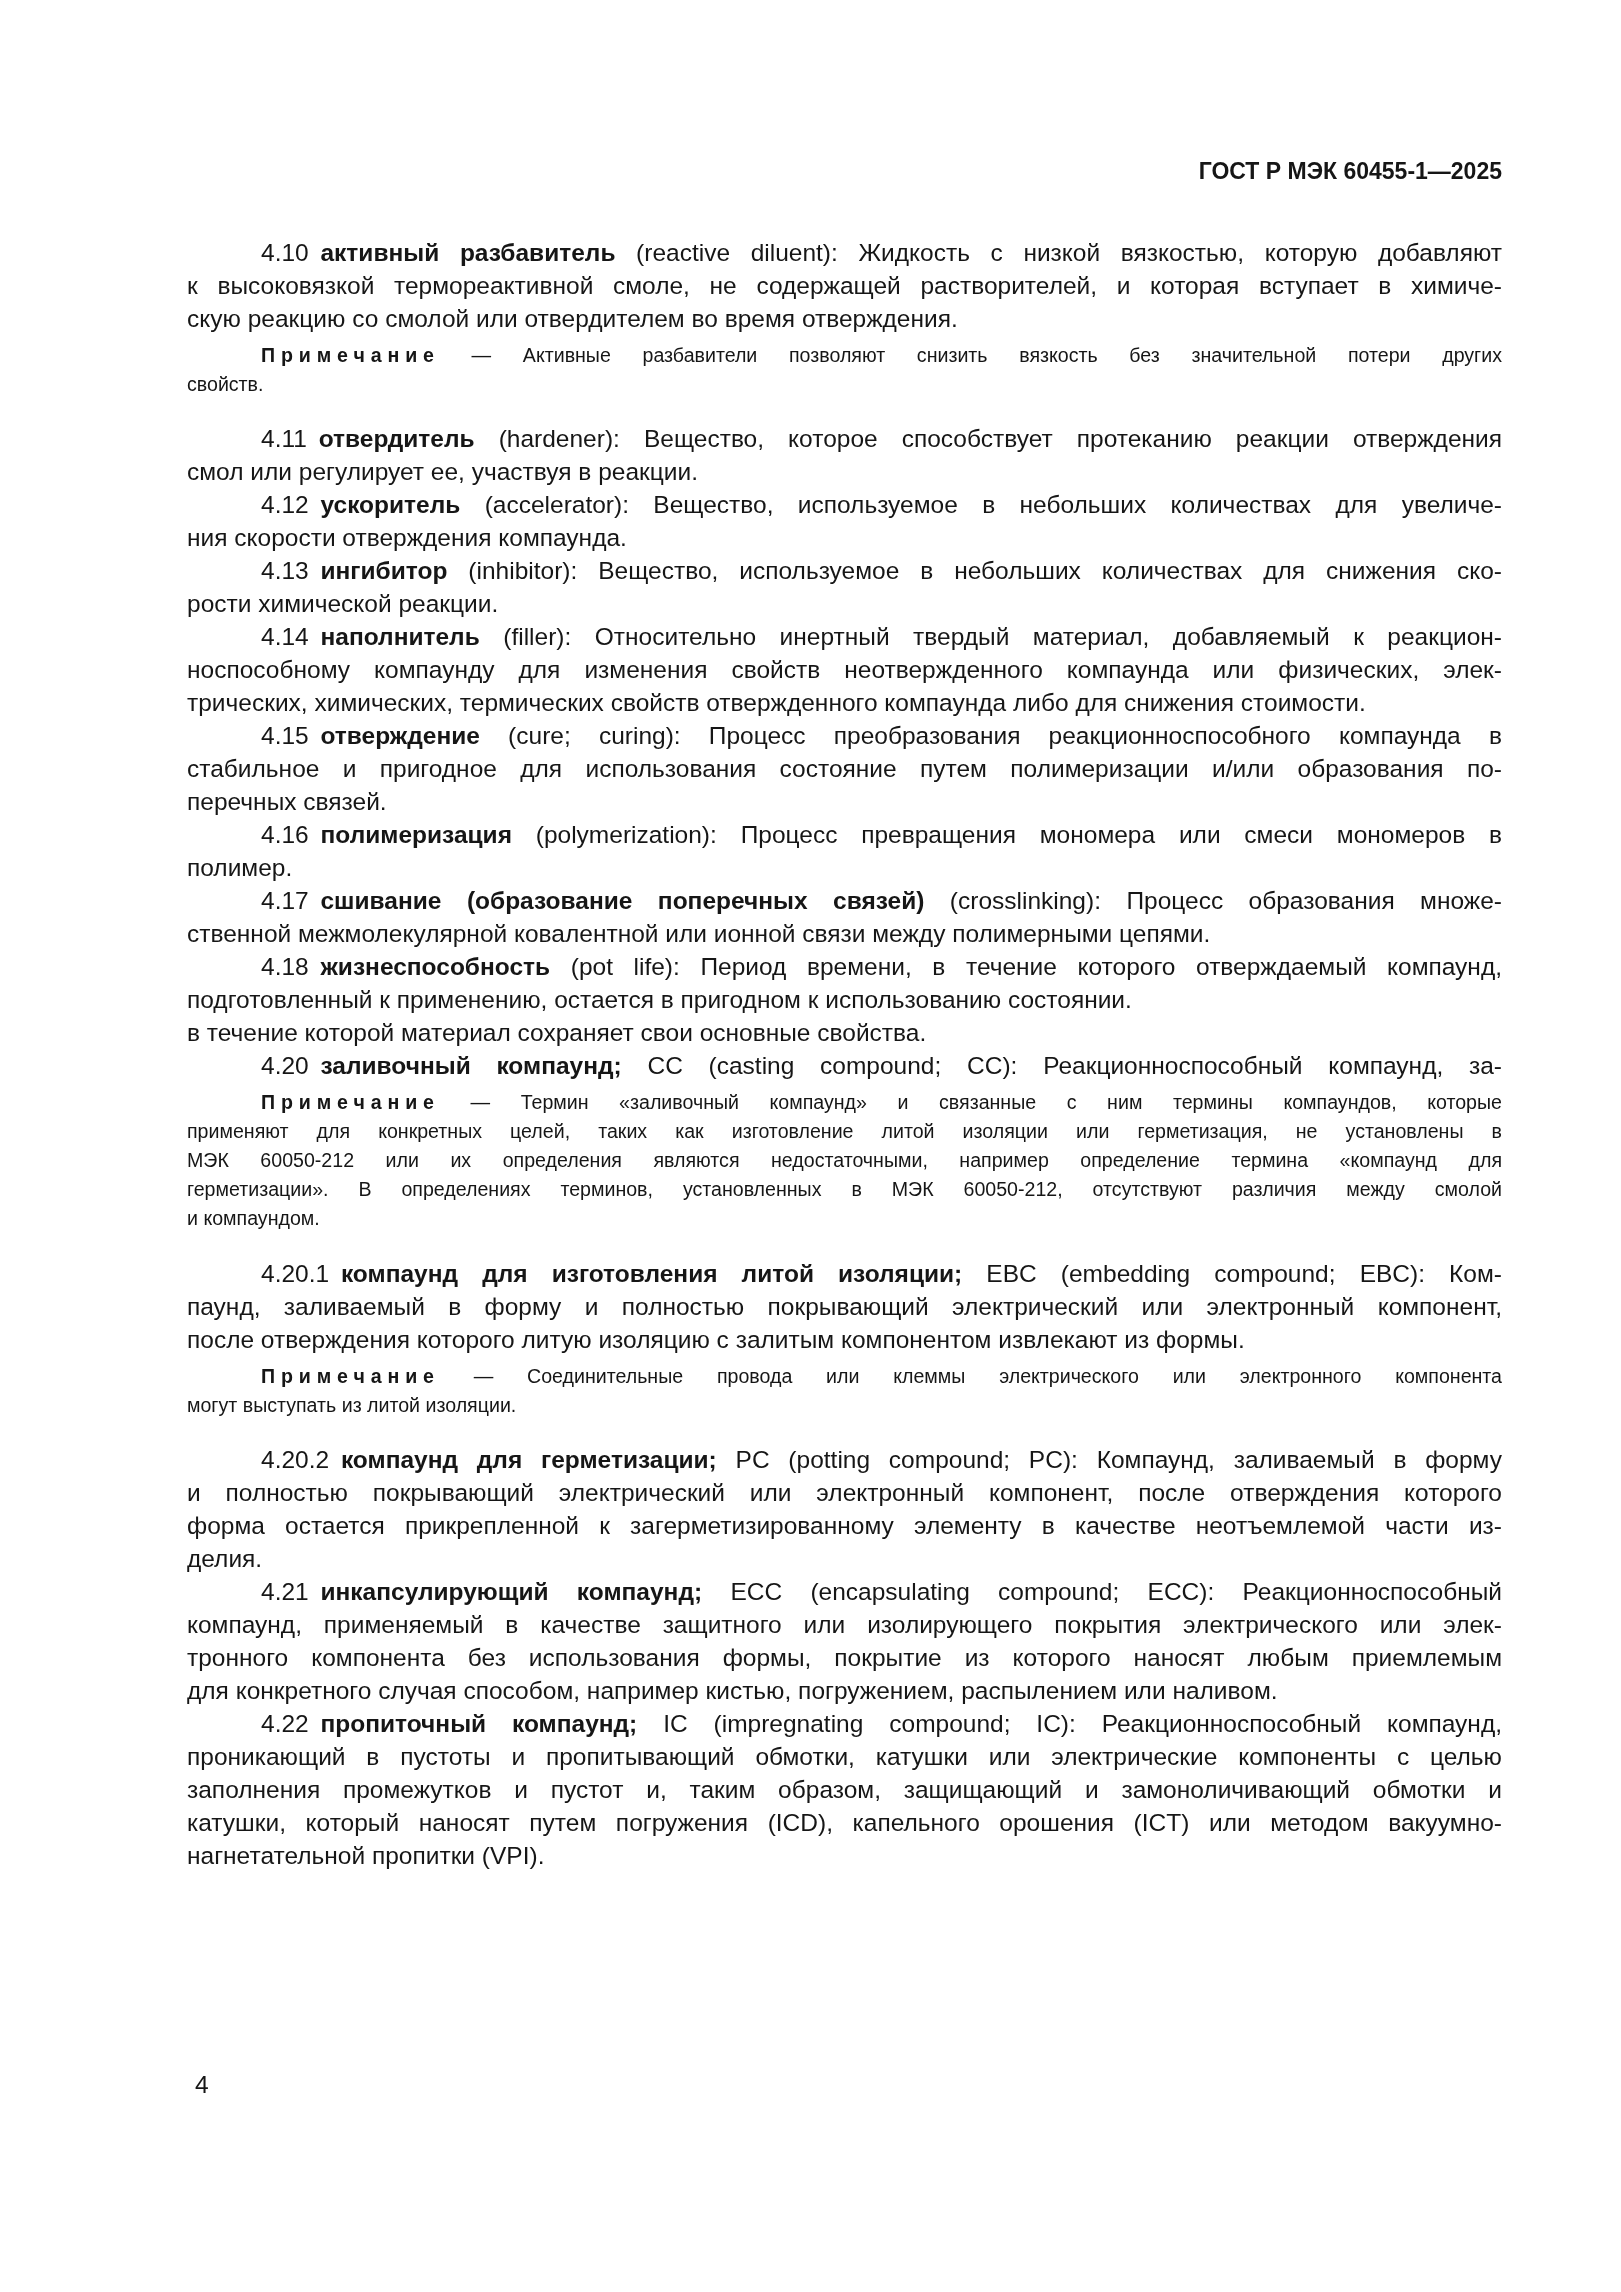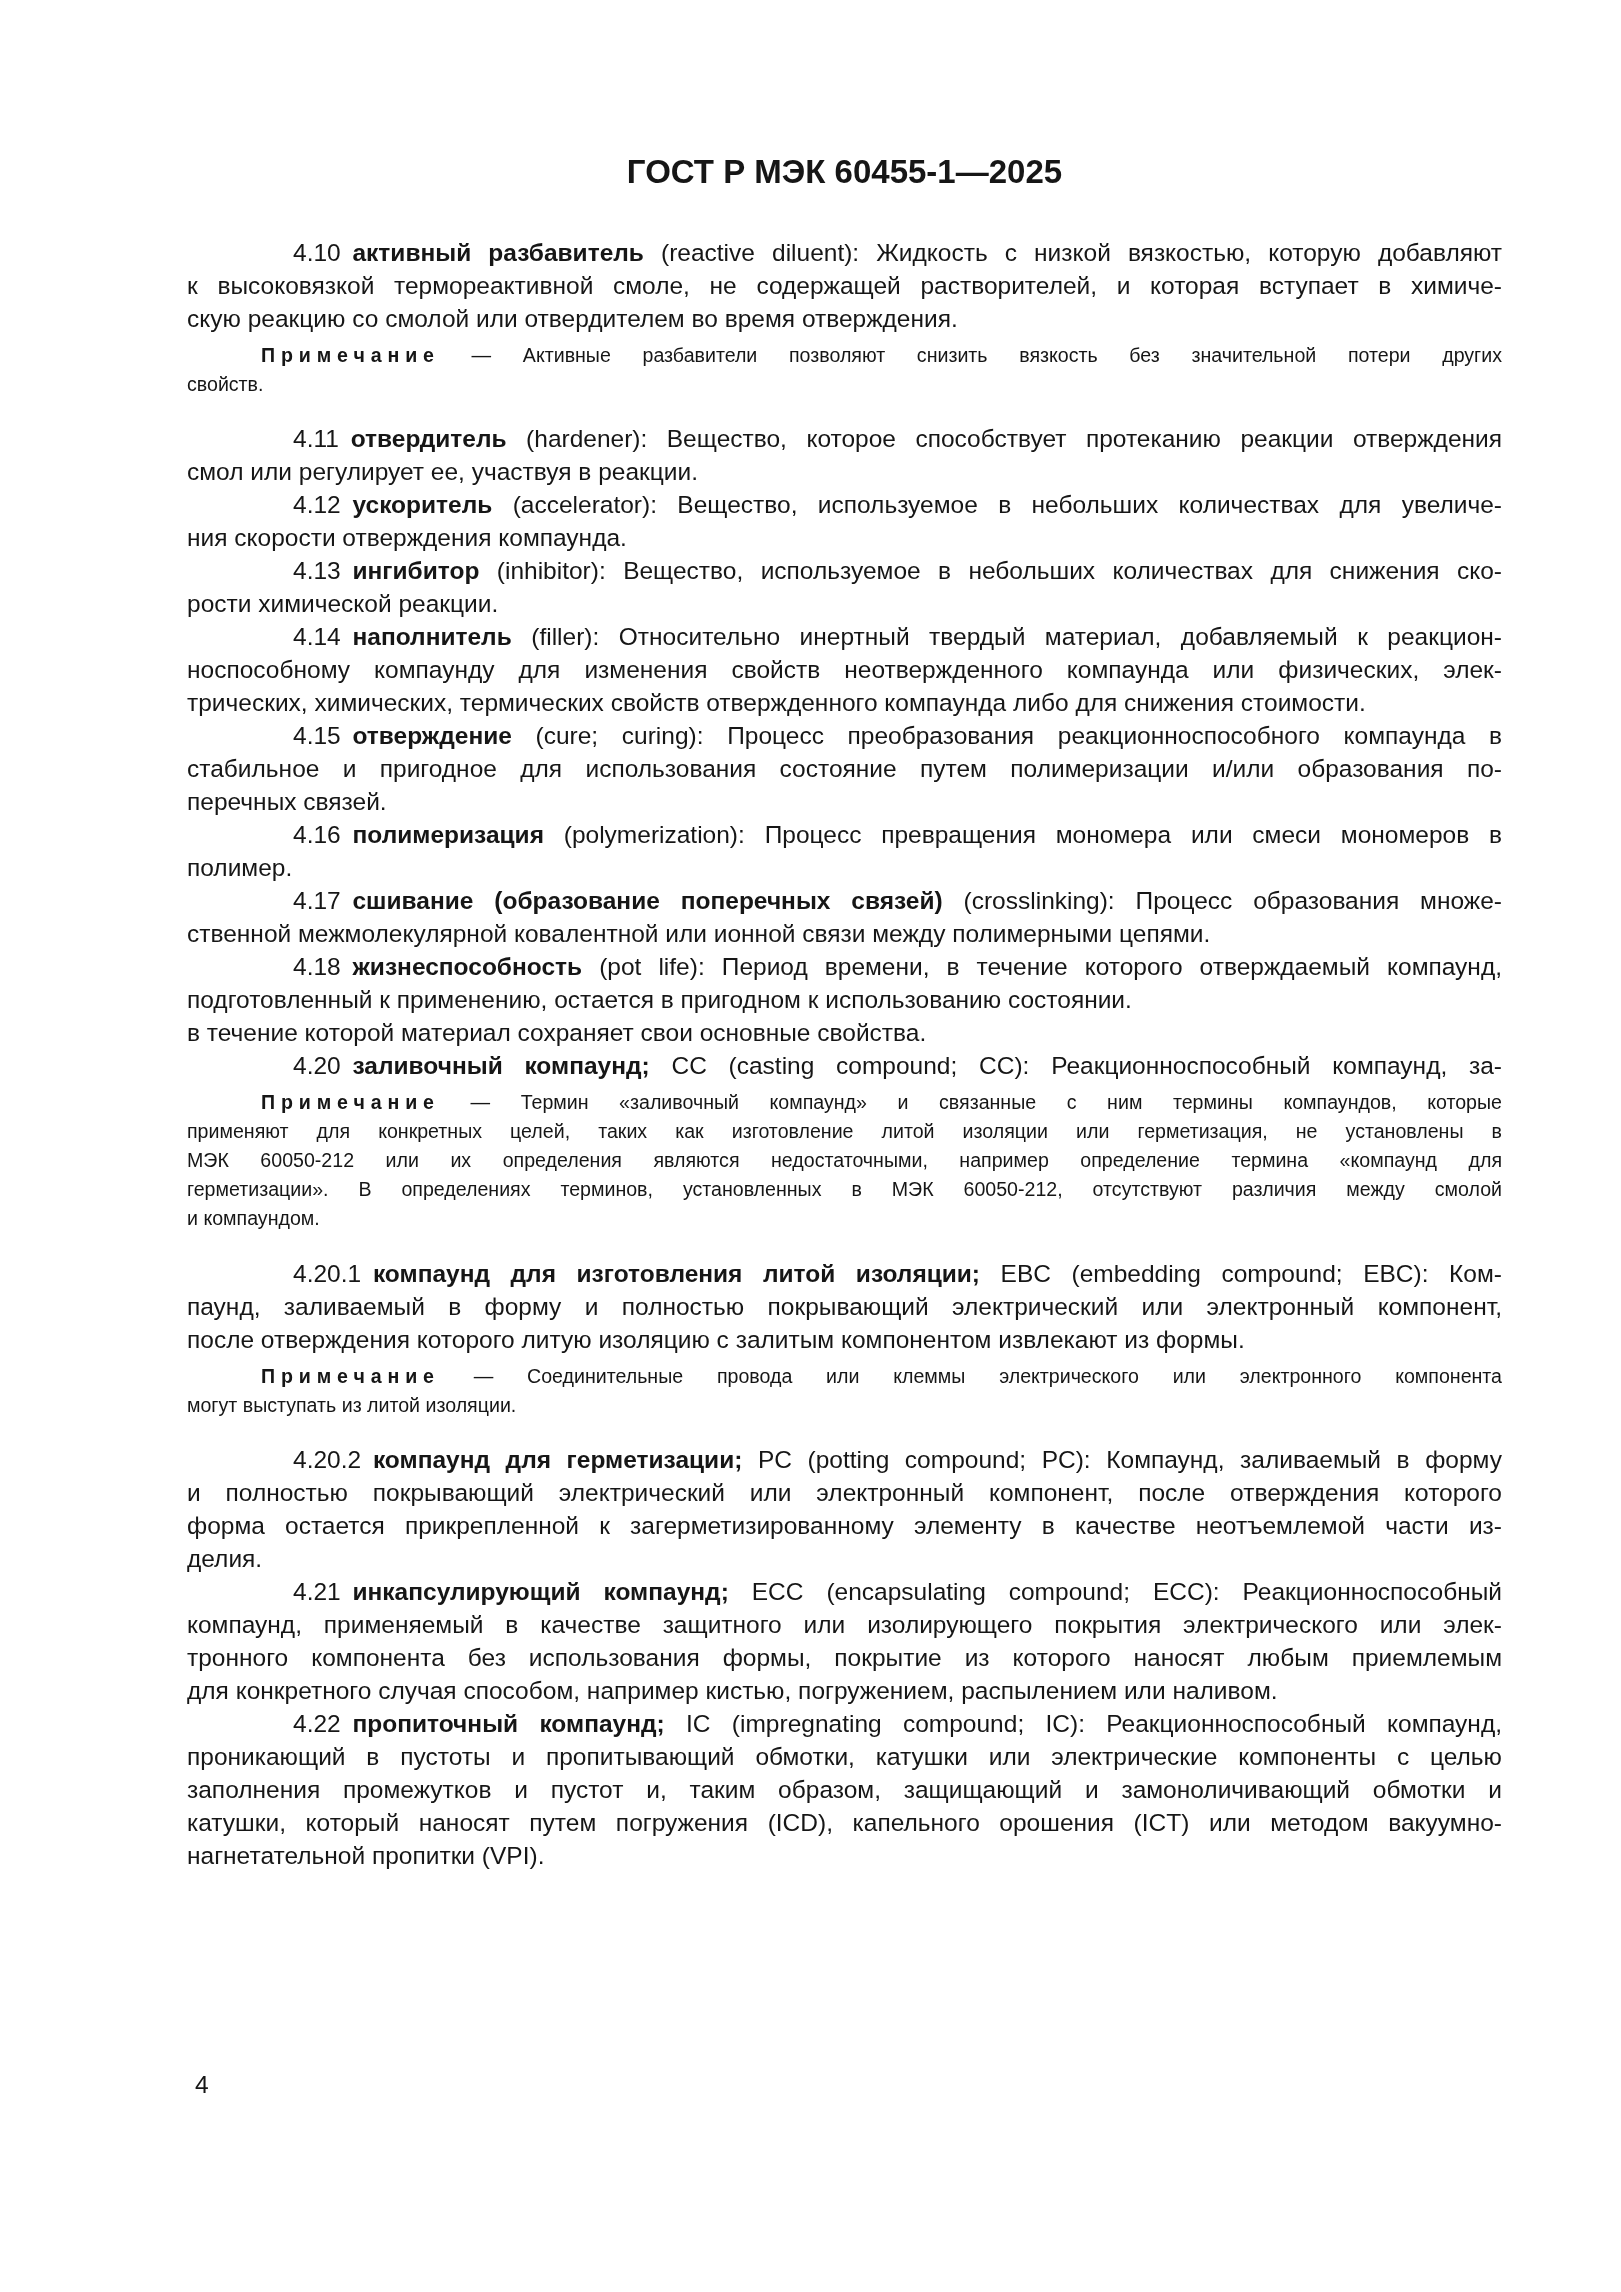--- a/index.html
+++ b/index.html
@@ -17,24 +17,24 @@
     overflow: hidden;
   }
   .content {
     position: absolute;
     left: 187px;
     top: 155px;
     width: 1315px;
   }
   .doc-header {
     font-weight: bold;
-    font-size: 33px;
+    font-size: 23px;
     line-height: 33px;
     margin: 0 0 48px 0;
-    text-align: center;
+    text-align: right;
   }
   .def {
     margin: 0;
     font-size: 24.5px;
     line-height: 33px;
   }
   .note {
     margin: 5.9px 0 23.5px 0;
     font-size: 19.6px;
     line-height: 29px;
@@ -43,21 +43,21 @@
     display: block;
     text-align: justify;
     text-align-last: justify;
   }
   .line.last {
     text-align-last: left;
   }
   .first {
     text-indent: 74px;
   }
-  .num { margin-right: 11.8px; margin-left: 32px; }
+  .num { margin-right: 11.8px; }
   b { font-weight: bold; }
   .note-label { letter-spacing: 0.30em; font-weight: bold; }
   .page-number {
     position: absolute;
     left: 195px;
     top: 2070px;
     font-size: 24.5px;
     line-height: 29px;
   }
 </style>

